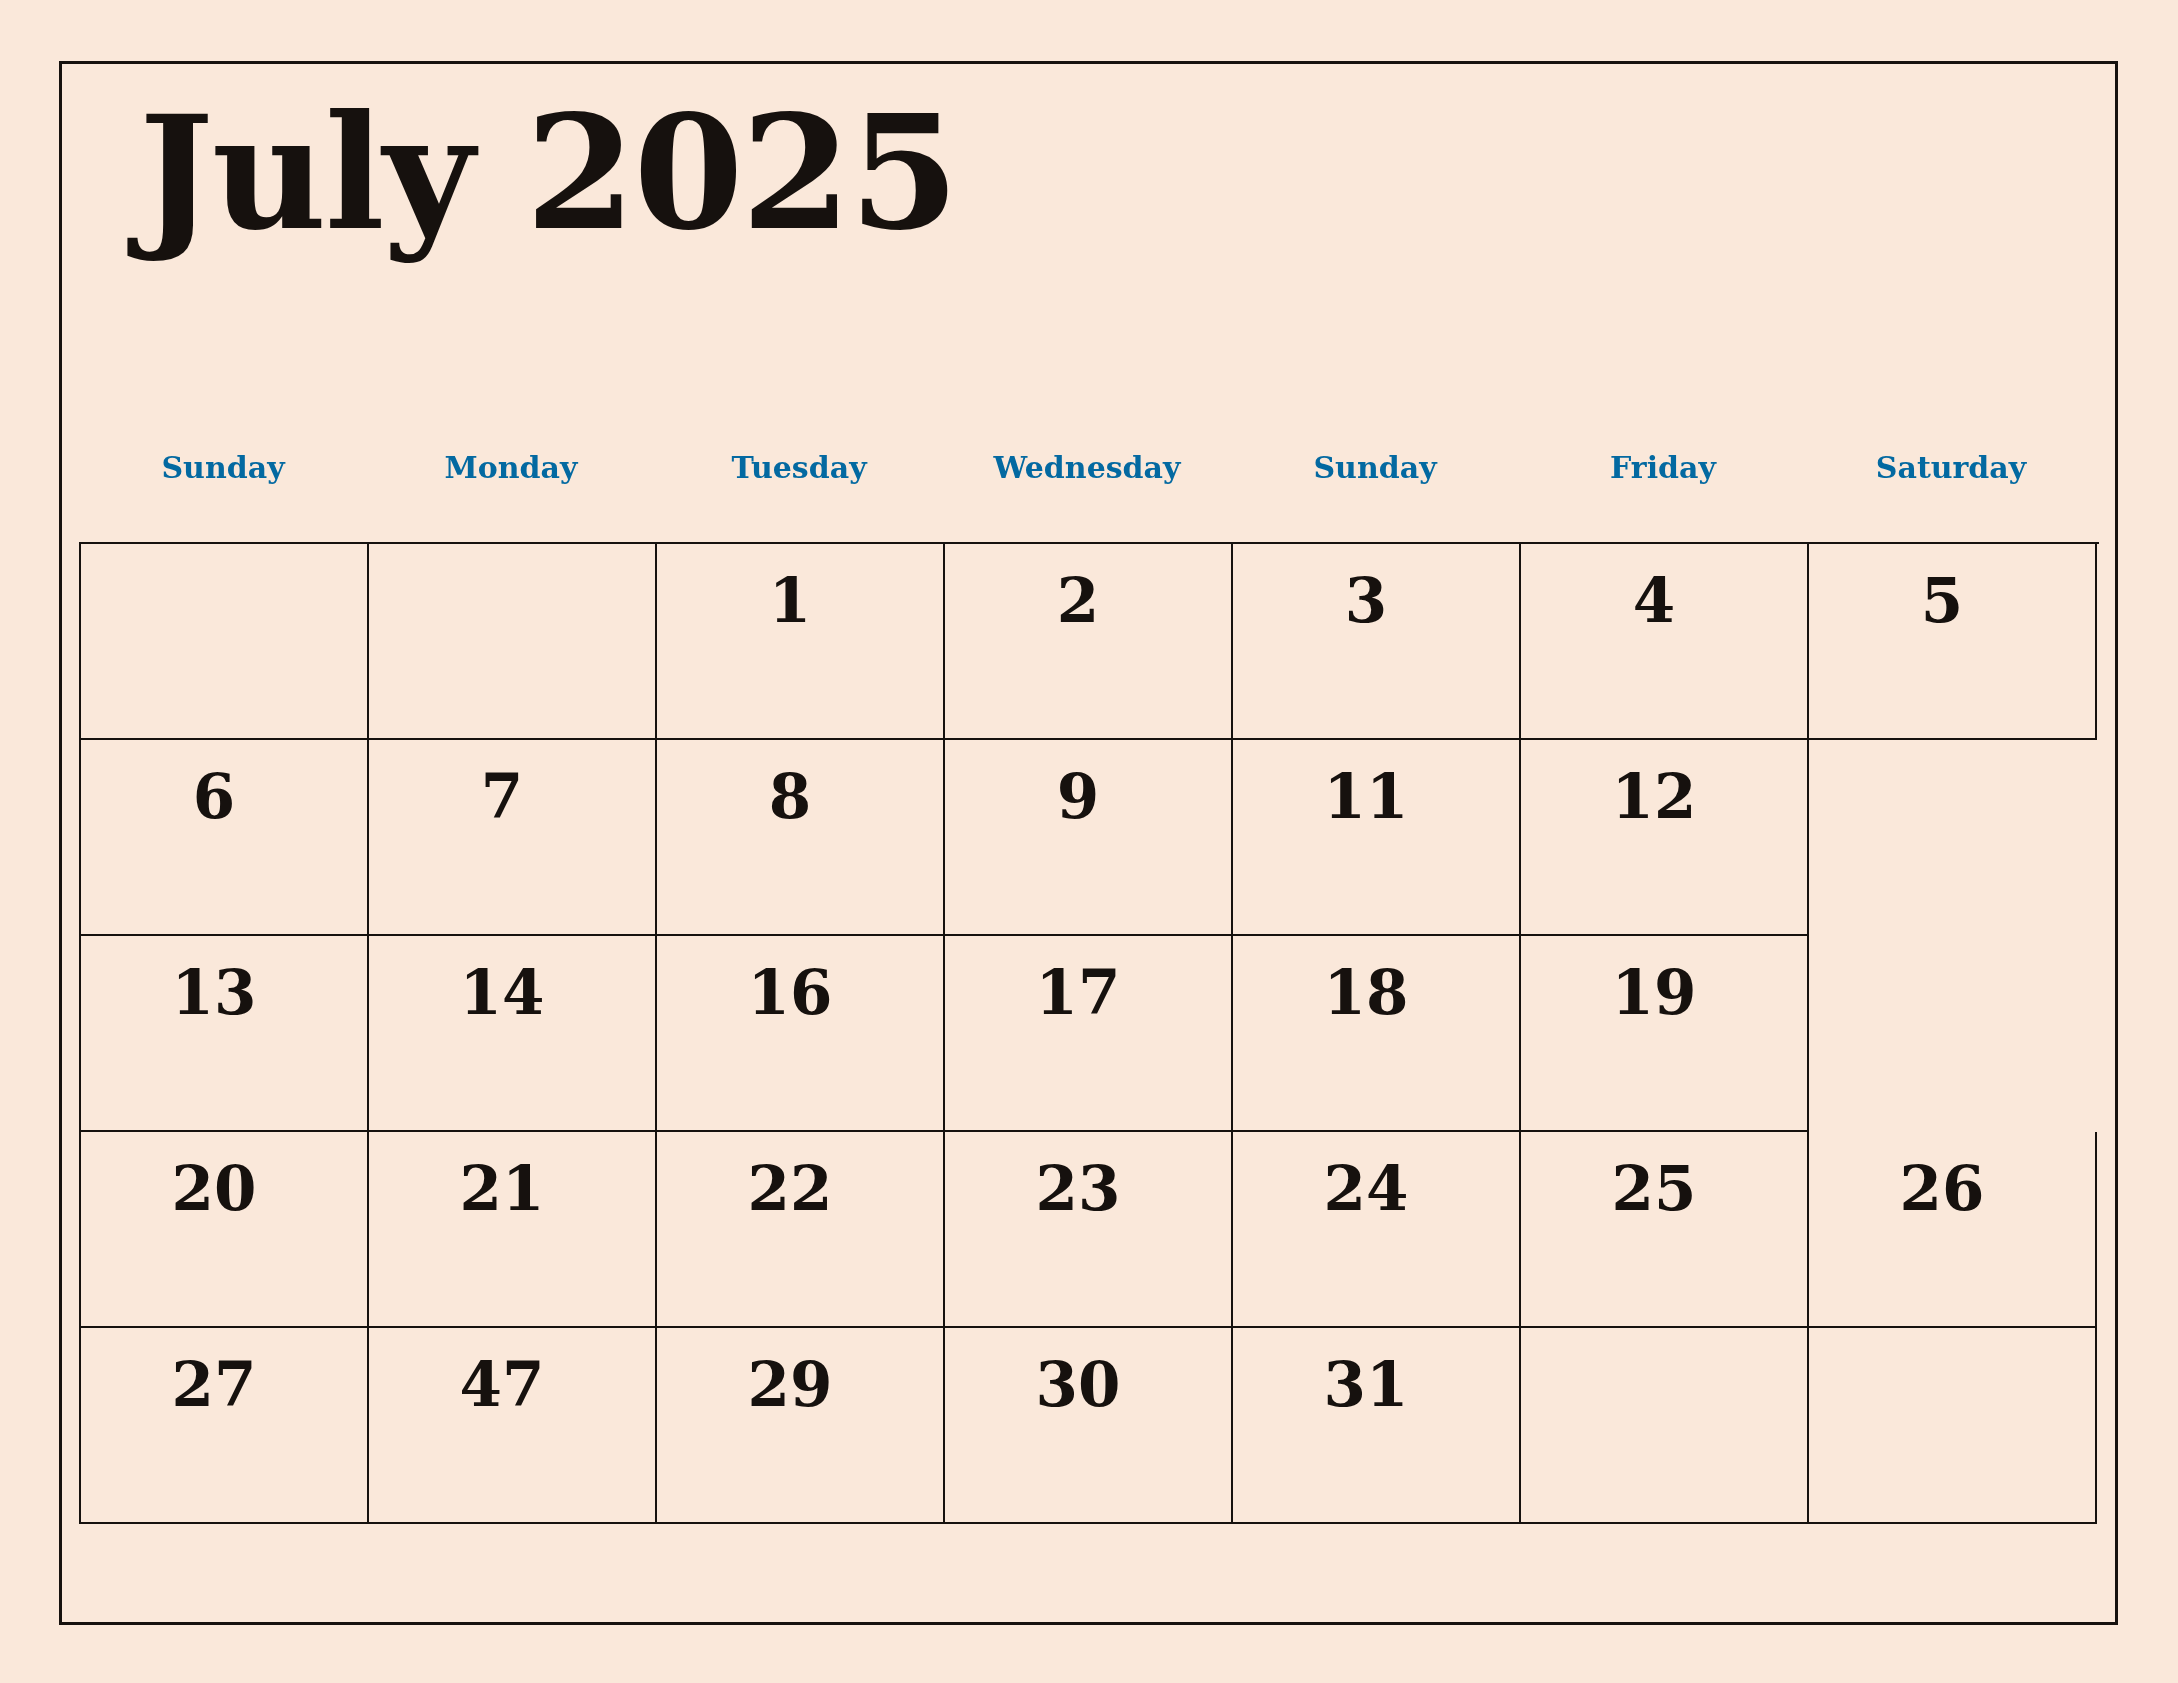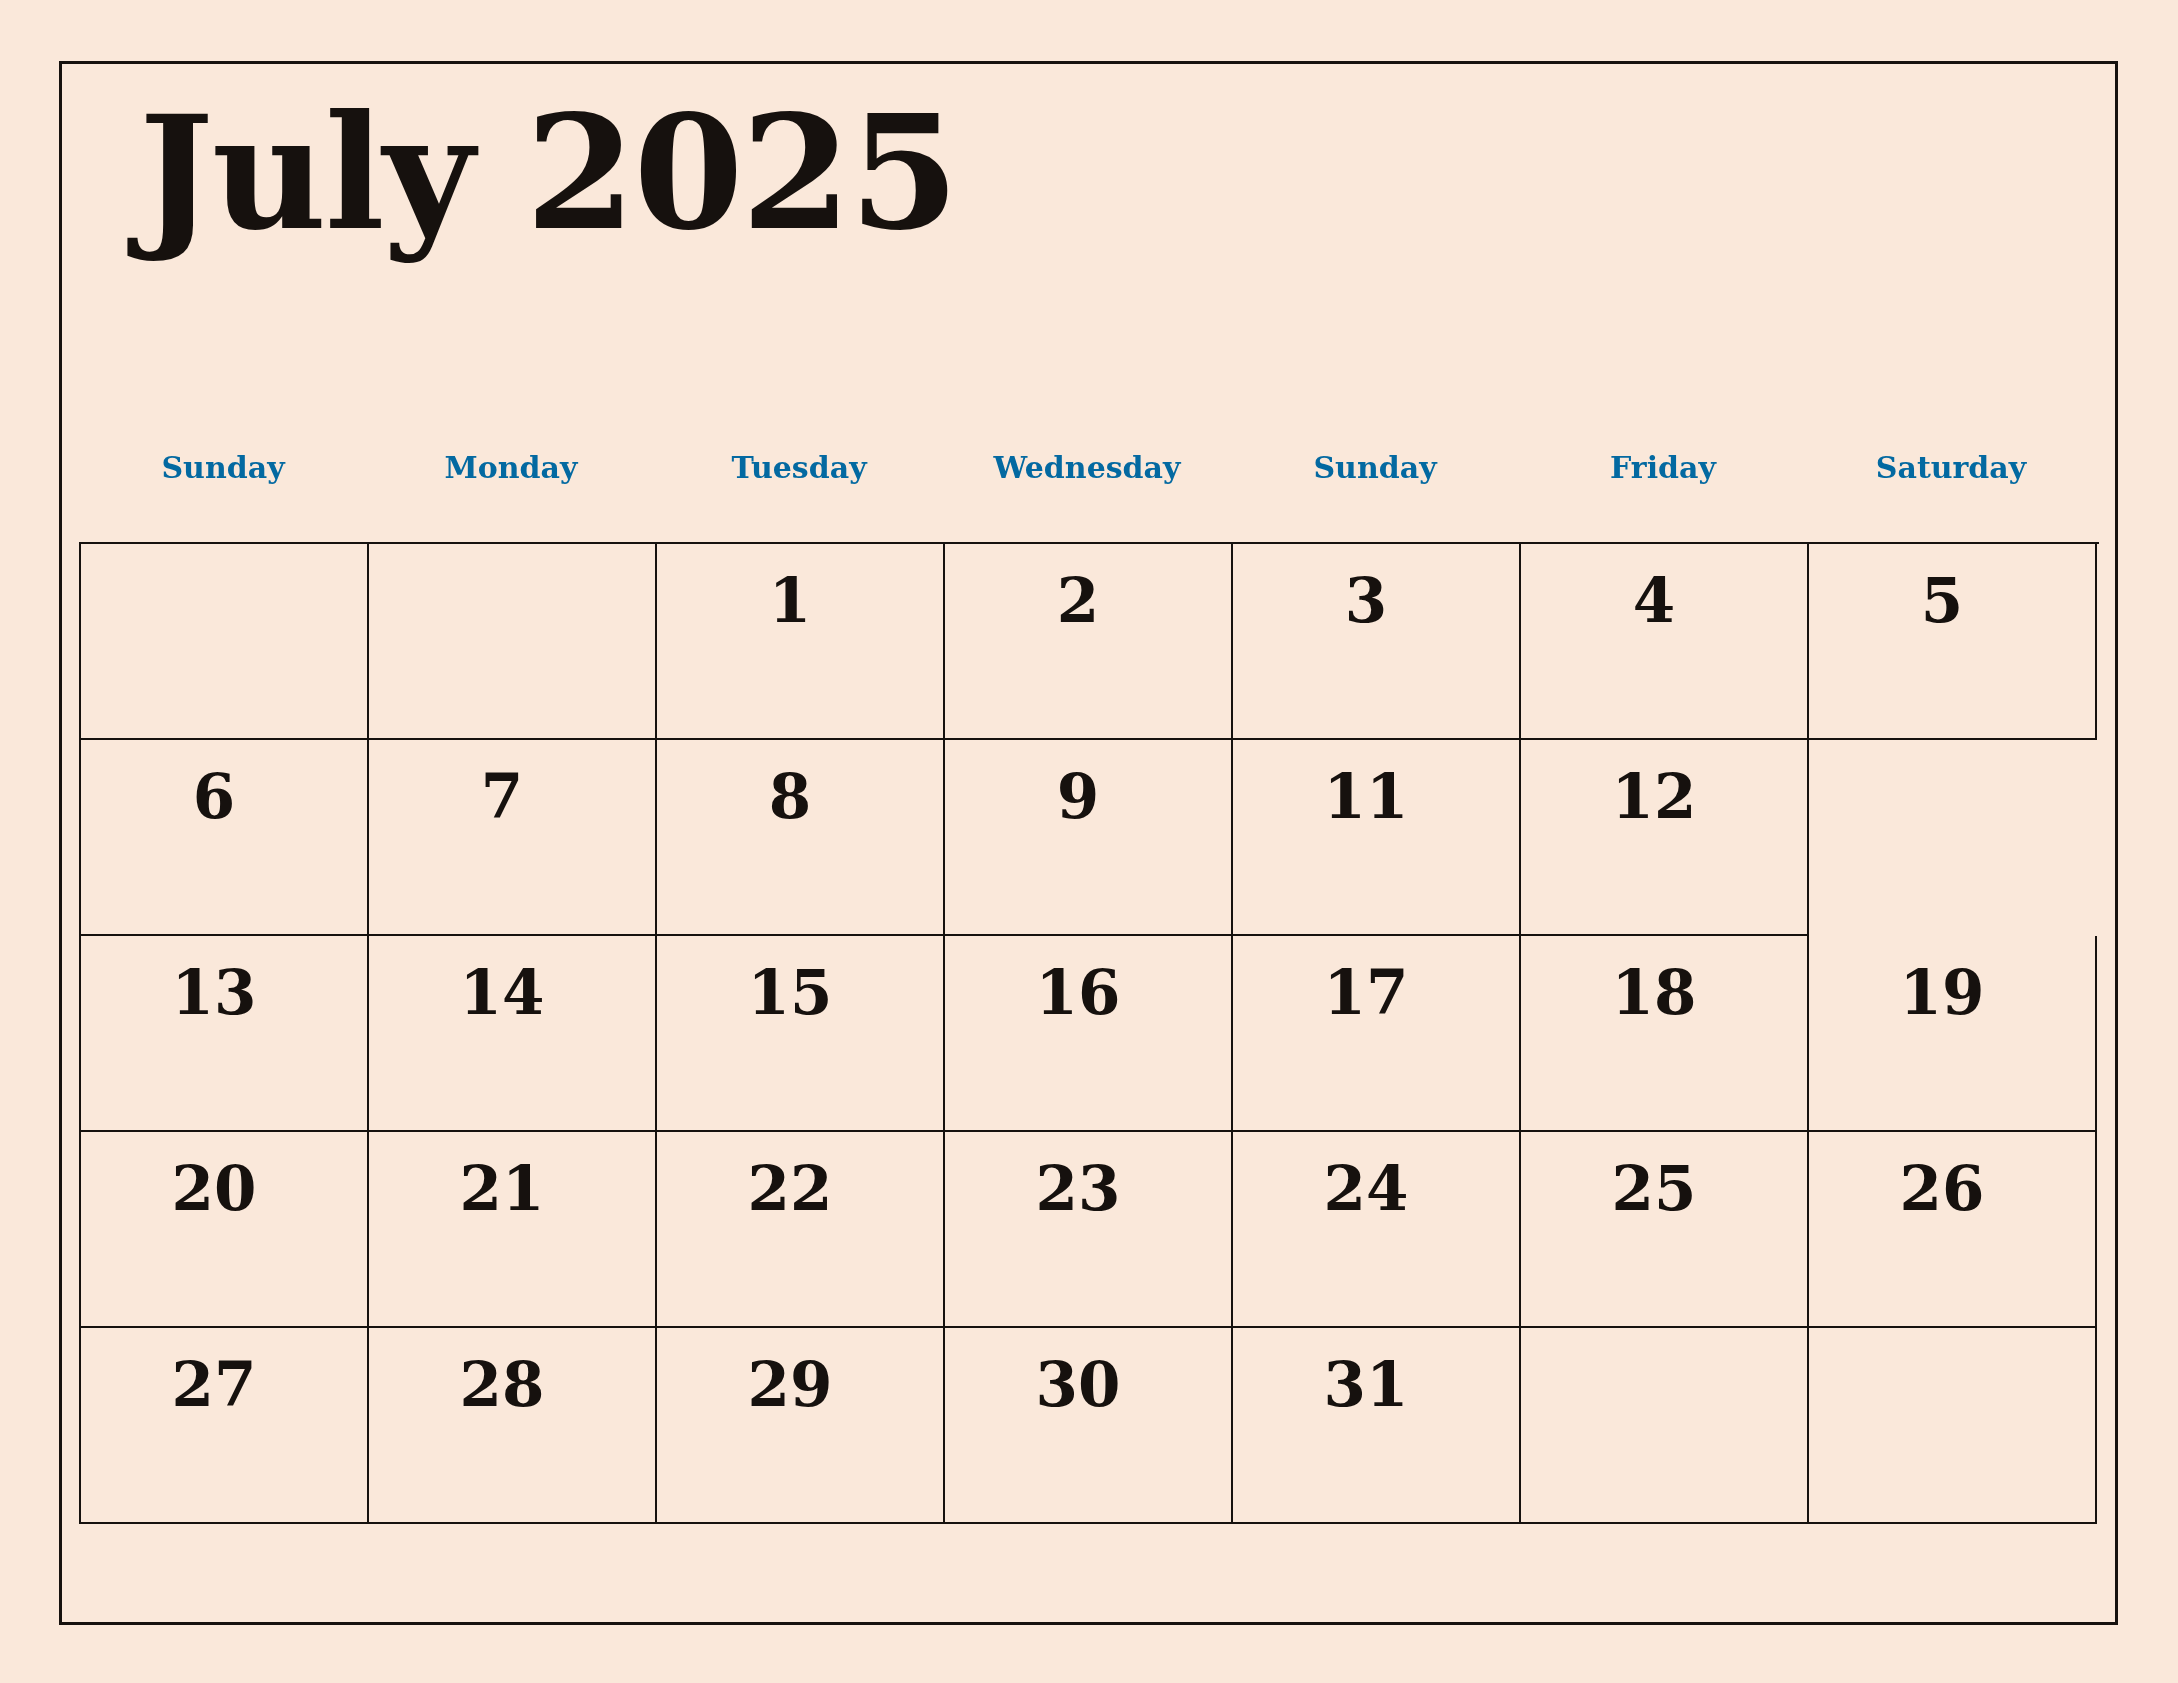--- a/index.html
+++ b/index.html
@@ -164,23 +164,20 @@
     </div>
 
     <div class="week">
       <div class="day-cell">
           <div class="day-num">13</div>
         </div>
       <div class="day-cell">
           <div class="day-num">14</div>
         </div>
       <div class="day-cell">
-          <div class="day-num">15</div>
-        </div>
-      <div class="day-cell">
           <div class="day-num">16</div>
         </div>
       <div class="day-cell">
           <div class="day-num">17</div>
         </div>
       <div class="day-cell">
           <div class="day-num">18</div>
         </div>
       <div class="day-cell">
           <div class="day-num">19</div>
@@ -209,21 +206,21 @@
       <div class="day-cell">
           <div class="day-num">26</div>
         </div>
     </div>
 
     <div class="week">
       <div class="day-cell">
           <div class="day-num">27</div>
         </div>
       <div class="day-cell">
-          <div class="day-num">28</div>
+          <div class="day-num">47</div>
         </div>
       <div class="day-cell">
           <div class="day-num">29</div>
         </div>
       <div class="day-cell">
           <div class="day-num">30</div>
         </div>
       <div class="day-cell">
           <div class="day-num">31</div>
         </div>

